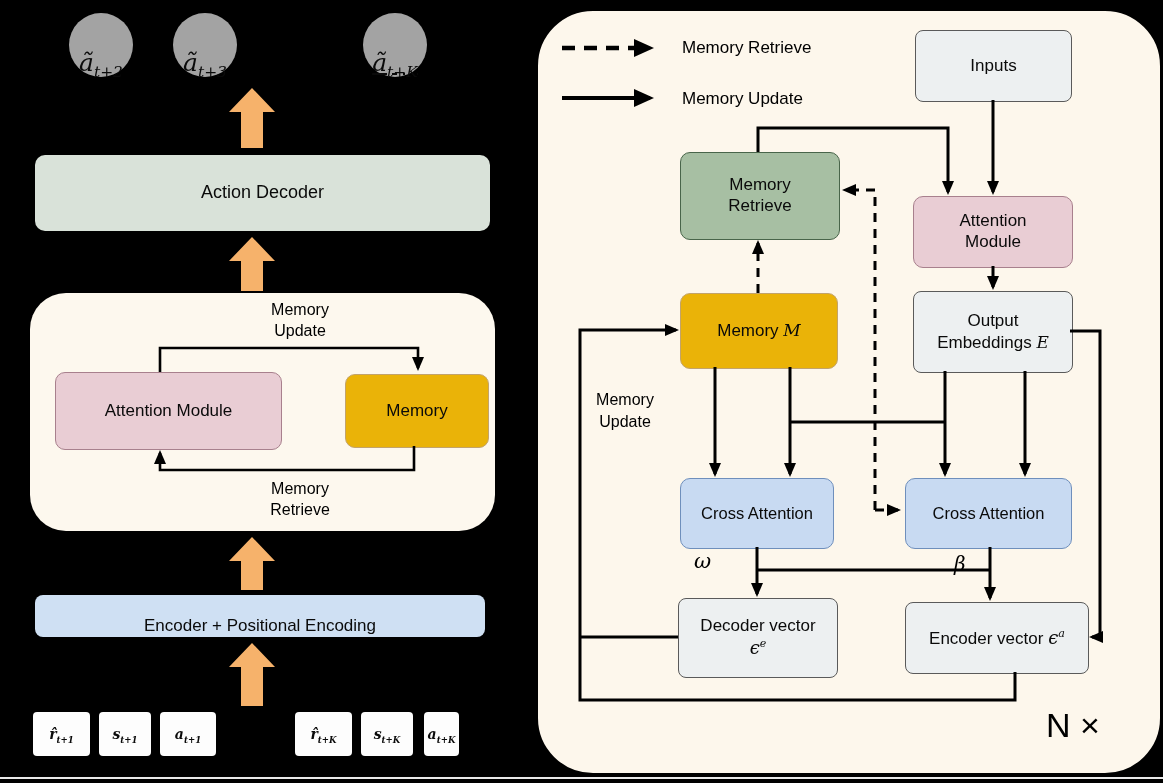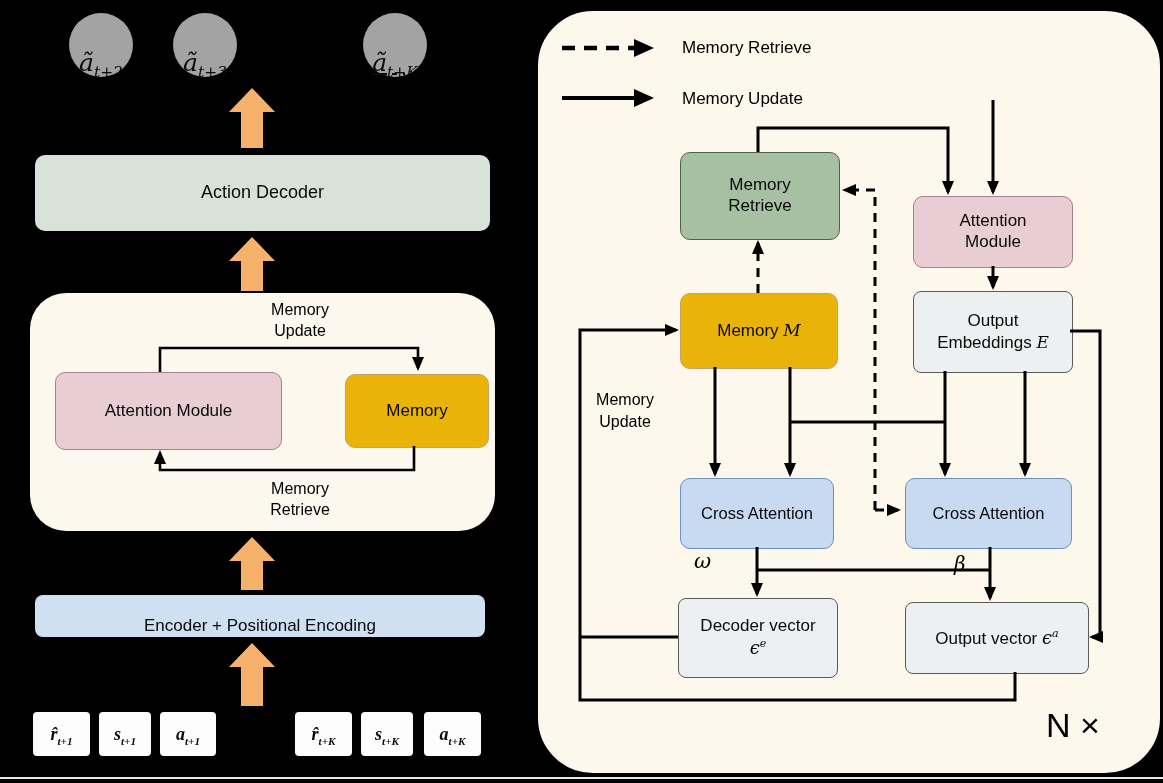--- a/index.html
+++ b/index.html
@@ -18,21 +18,21 @@
   .math sub,.math sup{font-size:62%;line-height:0;}
   .c-action{background:#d9e2d9;}
   .c-pink{background:#e9cdd4;border:1.6px solid #a8808d;}
   .c-cream{background:#eab308;border:1.6px solid #c2a36b;}
   .c-enc{background:#cfe0f3;border-radius:8px;align-items:flex-end;}
   .c-gray{background:#edf0f1;border:1.6px solid #5a5a5a;border-radius:8px;}
   .c-green{background:#a7bfa3;border:1.6px solid #49654a;}
   .c-blue{background:#c8daf2;border:1.6px solid #6f8fbc;}
   .token{position:absolute;top:712px;height:44px;background:#fdfdfd;border-radius:4px;
          display:flex;align-items:center;justify-content:center;z-index:2;}
-  .token .math{font-weight:700;font-size:18px;font-family:Liberation Serif, serif;}
+  .token .math{font-weight:700;font-size:14px;}
   #overlay{position:absolute;left:0;top:0;z-index:4;pointer-events:none;}
   #bottom-line{position:absolute;left:0;top:777px;width:1163px;height:2px;background:#e8e8e8;z-index:0;}
   #nx-label{position:absolute;left:1046px;top:706px;font-size:34px;color:#000;z-index:3;}
 </style>
 </head>
 <body>
 
 <div id="stage">
 
   <div id="bottom-line"></div>
@@ -77,29 +77,32 @@
   </div>
   <div class="token" style="left:160px;width:56px;">
     <span class="math"><span>a</span><sub>t+1</sub></span>
   </div>
   <div class="token" style="left:295px;width:57px;">
     <span class="math"><span>r̂</span><sub>t+K</sub></span>
   </div>
   <div class="token" style="left:361px;width:52px;text-align:center;">
     <span class="math"><span>s</span><sub>t+K</sub></span>
   </div>
-  <div class="token" style="left:424px;width:57px;">
+  <div class="token" style="left:424px;width:35px;">
     <span class="math"><span>a</span><sub>t+K</sub></span>
   </div>
 
   <div id="right-panel" class="panel"></div>
 
   <div class="label" style="left:682px;top:37px;font-size:17px;text-align:left;">Memory Retrieve</div>
   <div class="label" style="left:682px;top:88px;font-size:17px;text-align:left;">Memory Update</div>
 
+  <div class="box c-gray" style="left:915px;top:30px;width:155px;height:70px;">
+    <span>Inputs</span>
+  </div>
 
   <div class="box c-green" style="left:680px;top:152px;width:158px;height:86px;">
     <span style="display:inline-block;max-width:84px;">Memory Retrieve</span>
   </div>
 
   <div class="box c-pink" style="left:913px;top:196px;width:158px;height:70px;">
     <span style="display:inline-block;max-width:92px;">Attention Module</span>
   </div>
 
   <div class="box c-cream" style="left:680px;top:293px;width:156px;height:74px;">
@@ -122,21 +125,21 @@
   </div>
 
   <div class="box c-gray" style="left:678px;top:598px;width:158px;height:78px;">
     <span>
       <span>Decoder vector</span><br>
       <span class="math" style="font-size:18px;"><span>ϵ</span><sup>e</sup></span>
     </span>
   </div>
 
   <div class="box c-gray" style="left:905px;top:602px;width:182px;height:70px;">
-    <span><span>Output vector</span>&nbsp;<span class="math" style="font-size:18px;"><span>ϵ</span><sup>a</sup></span></span>
+    <span><span>Encoder vector</span>&nbsp;<span class="math" style="font-size:18px;"><span>ϵ</span><sup>a</sup></span></span>
   </div>
 
   <div class="label" style="left:584px;top:389px;width:82px;line-height:22px;">Memory Update</div>
 
   <div class="label math" style="left:694px;top:551px;font-size:21px;">ω</div>
   <div class="label math" style="left:954px;top:554px;font-size:20px;">β</div>
 
   <div id="nx-label">N ×</div>
 
   <svg id="overlay" width="1163" height="783" viewBox="0 0 1163 783">

